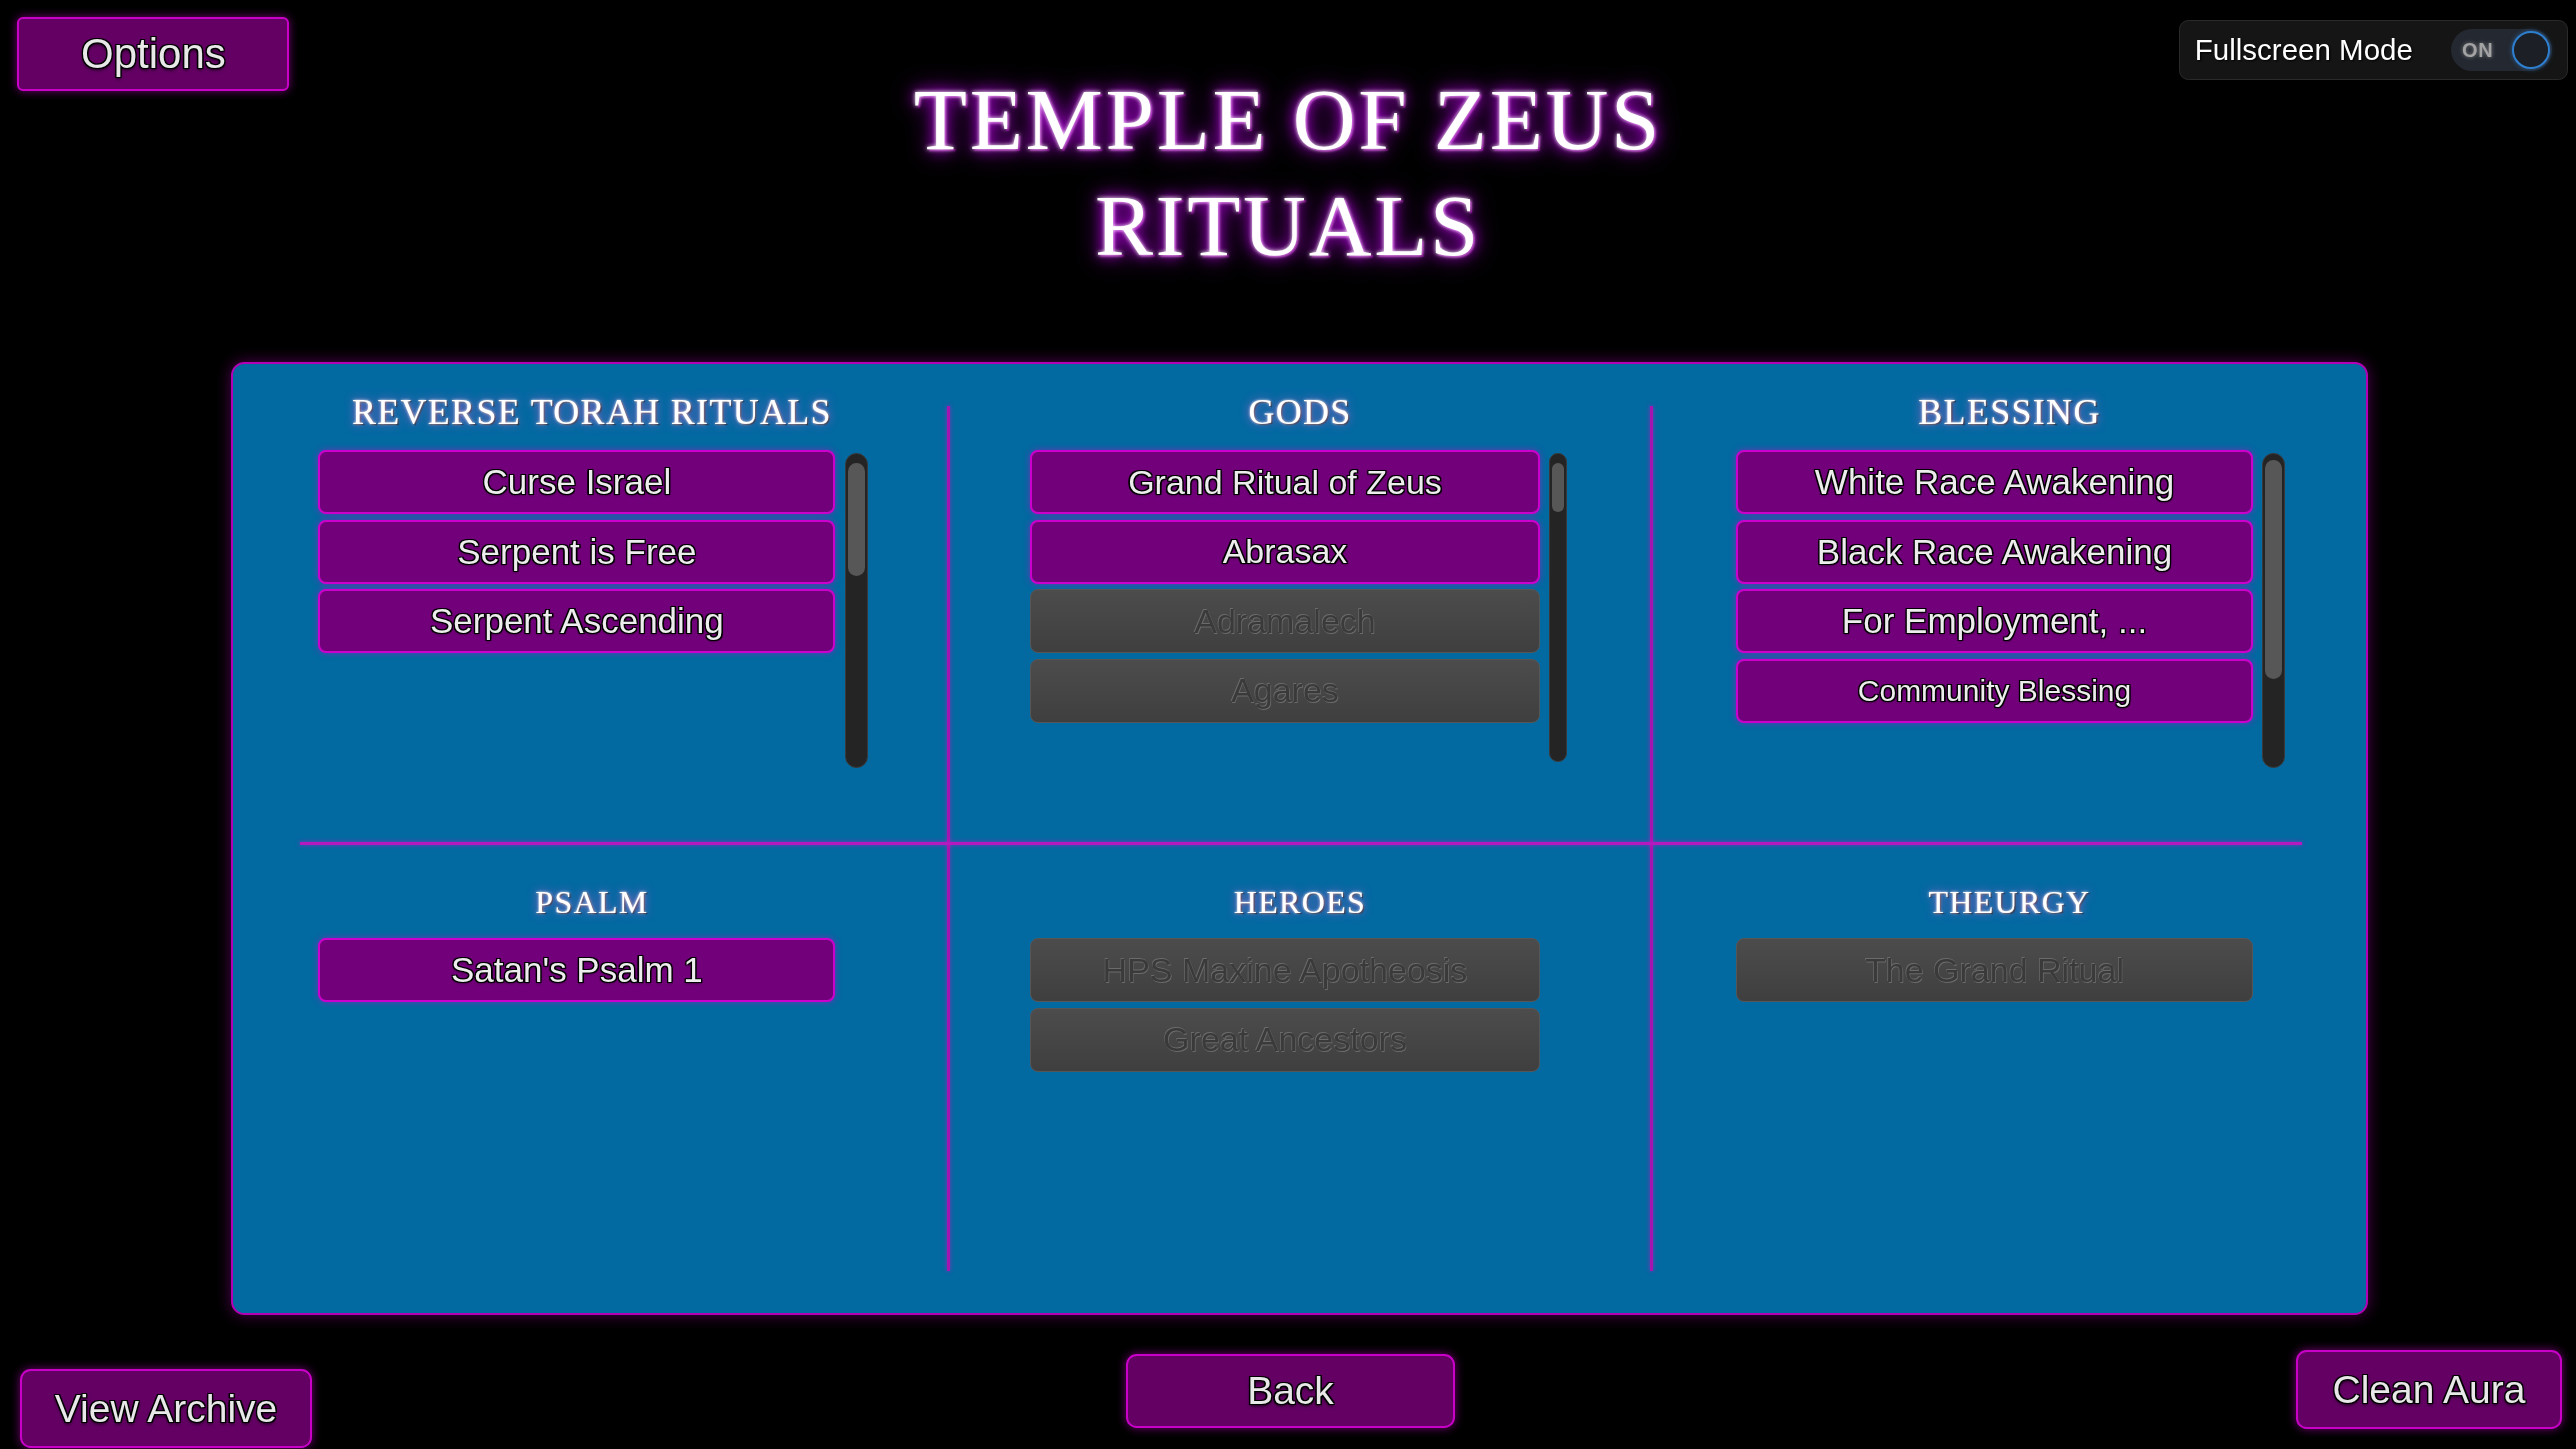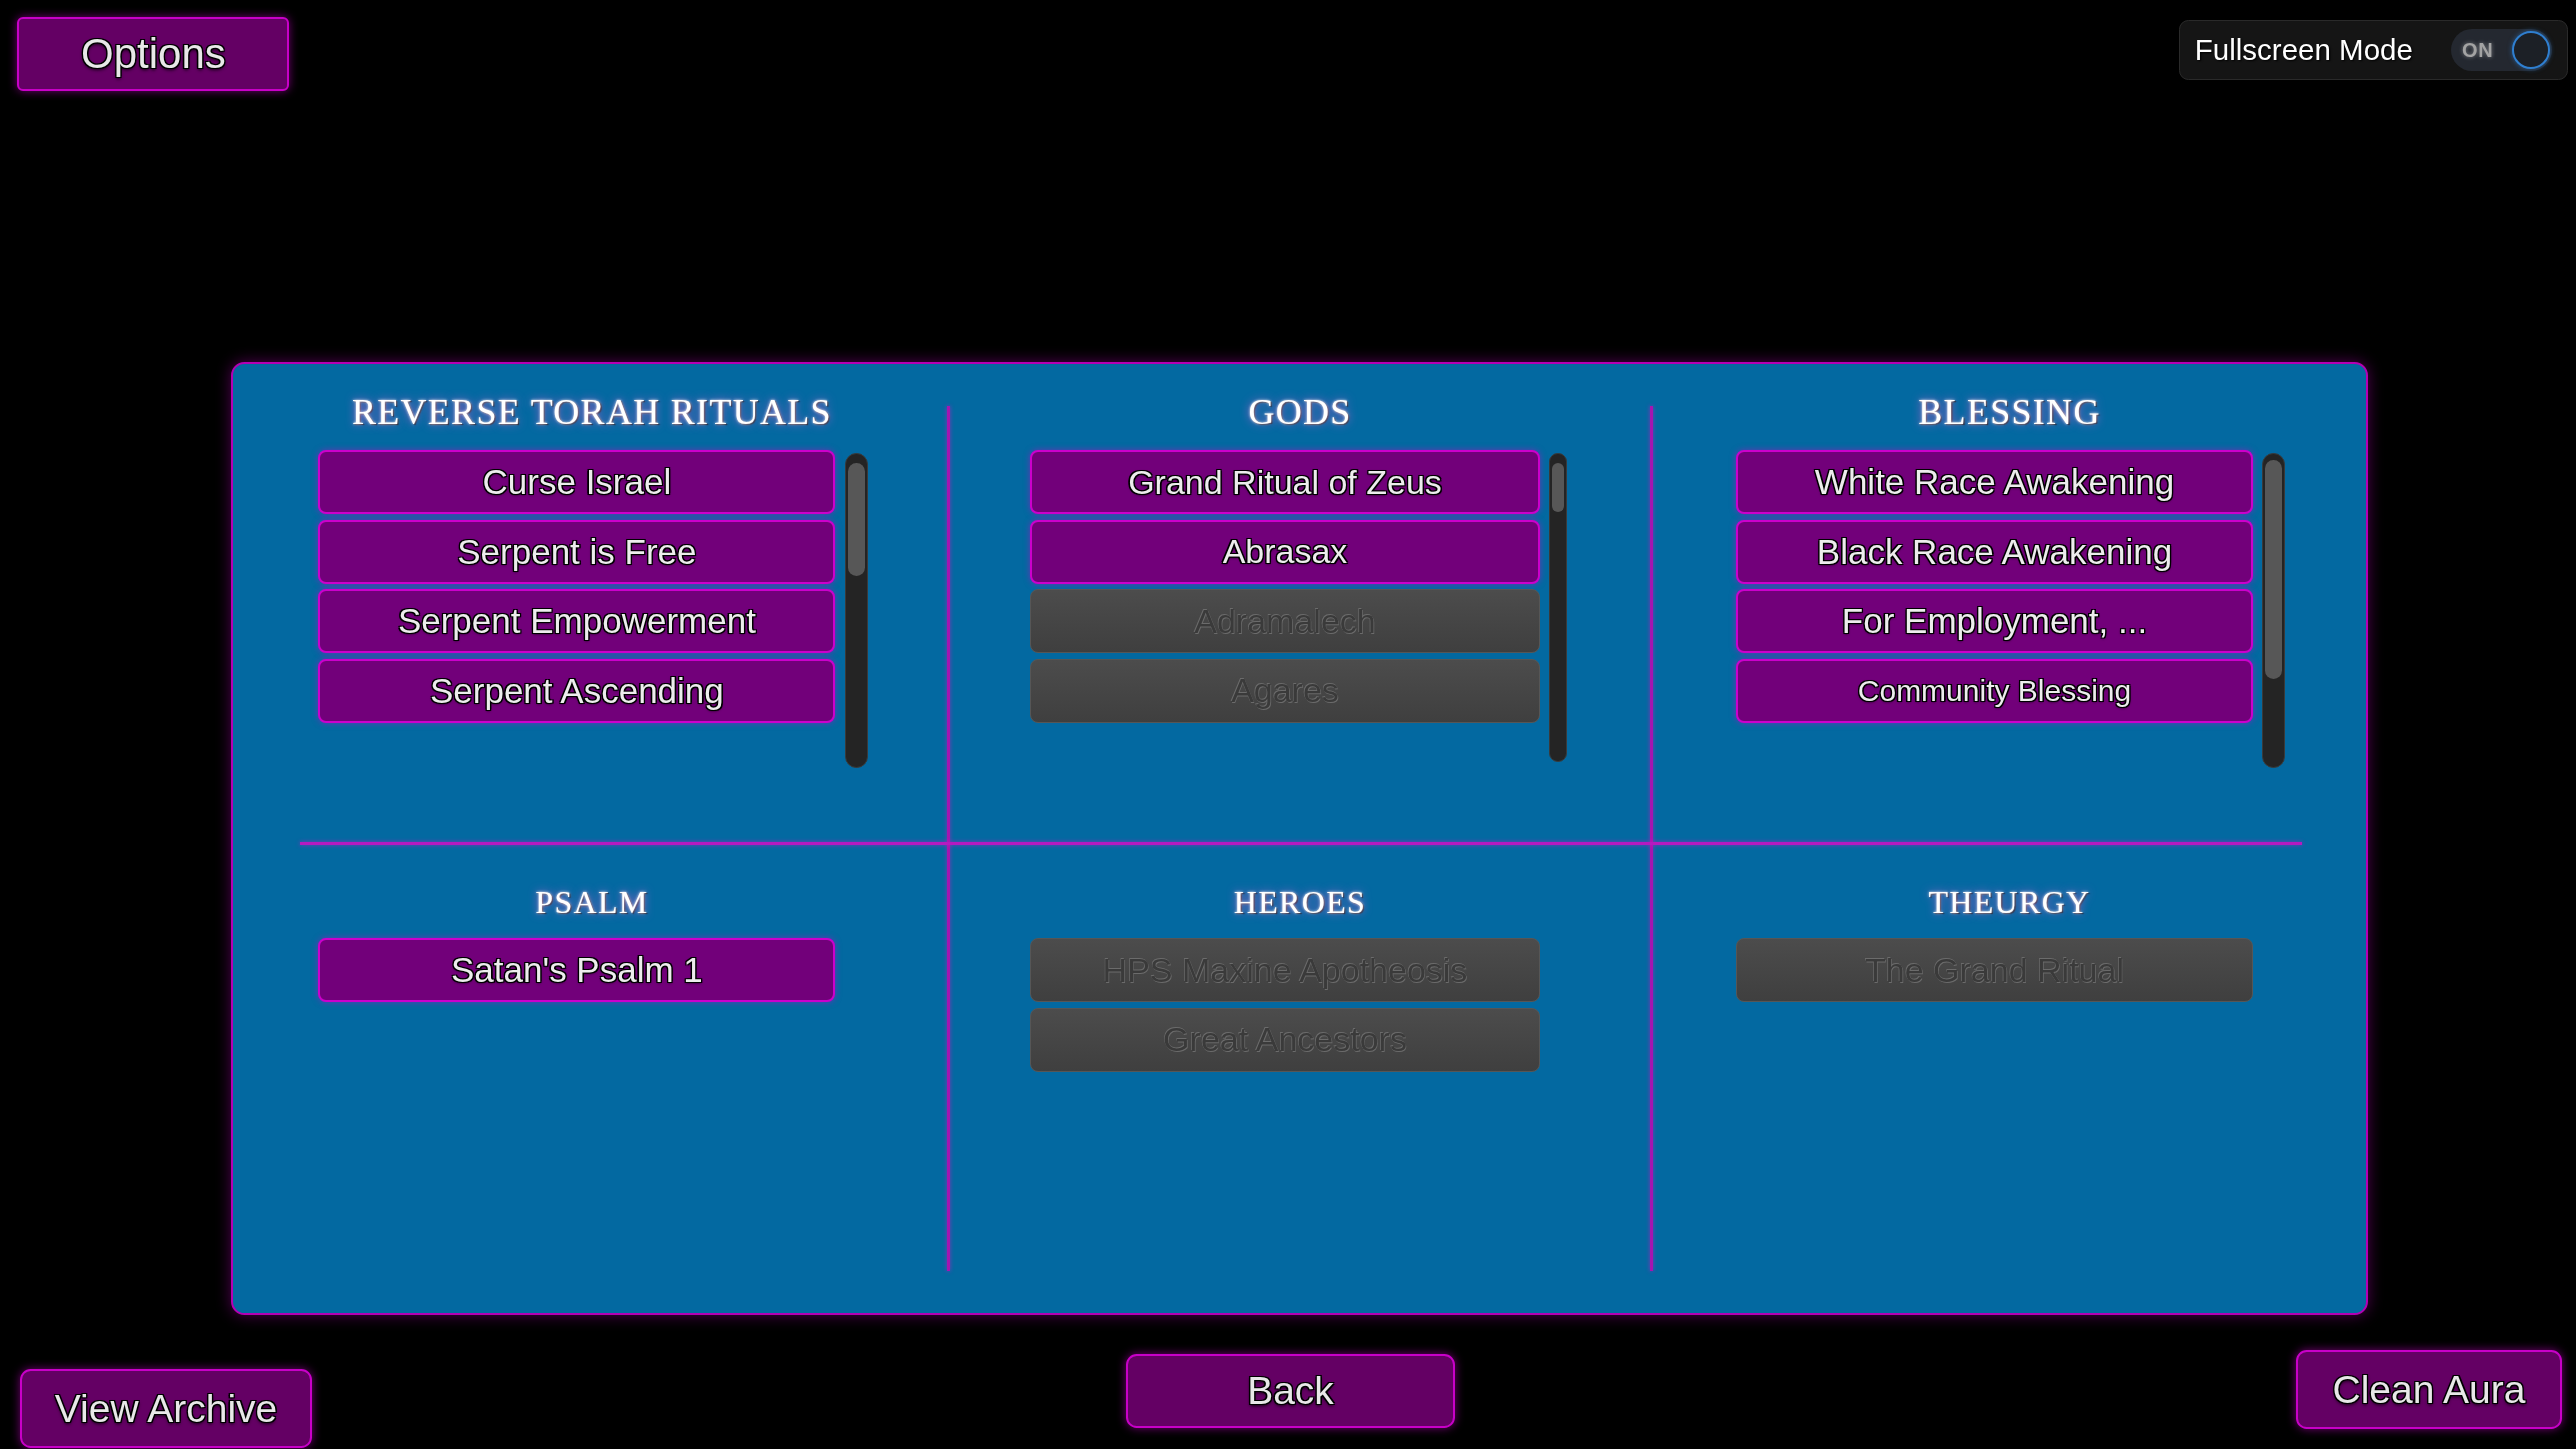--- a/index.html
+++ b/index.html
@@ -236,33 +236,36 @@
   </div>
 
   <div class="fullscreen-box">
     <div class="fullscreen-label">Fullscreen Mode</div>
     <div class="toggle">
       <div class="toggle-text">ON</div>
       <div class="toggle-knob"></div>
     </div>
   </div>
 
+  <div class="title-wrap">
+    <div class="title-line">TEMPLE OF ZEUS</div>
+    <div class="title-line">RITUALS</div>
+  </div>
 
   <div class="panel">
     <div class="v-divider left"></div>
     <div class="v-divider right"></div>
     <div class="h-divider"></div>
     <div id="sections-host">
         <div class="section" style="left: 13.4px; top: 27px; width: 691px;">
           <div class="section-title ">REVERSE TORAH RITUALS</div>
           <div class="list-row" style="padding-left: 72px;">
             <div class="btn-list" style="max-width: 517px;">
               <div class="ritual-btn enabled" style="font-size: 35px;">Curse Israel</div>
               <div class="ritual-btn enabled" style="font-size: 35px;">Serpent is Free</div>
-              <div class="ritual-btn enabled" style="font-size: 35px;">Serpent Empowerment</div>
               <div class="ritual-btn enabled" style="font-size: 35px;">Serpent Ascending</div>
             </div>
             <div class="scrollbar" style="height: 315px; margin-top: 2.7px;">
               <div class="sb-thumb" style="top: 3%; height: 36%;"></div>
             </div>
           </div>
         </div>
         <div class="section" style="left: 728px; top: 27px; width: 678px;">
           <div class="section-title ">GODS</div>
           <div class="list-row" style="padding-left: 69px;">

